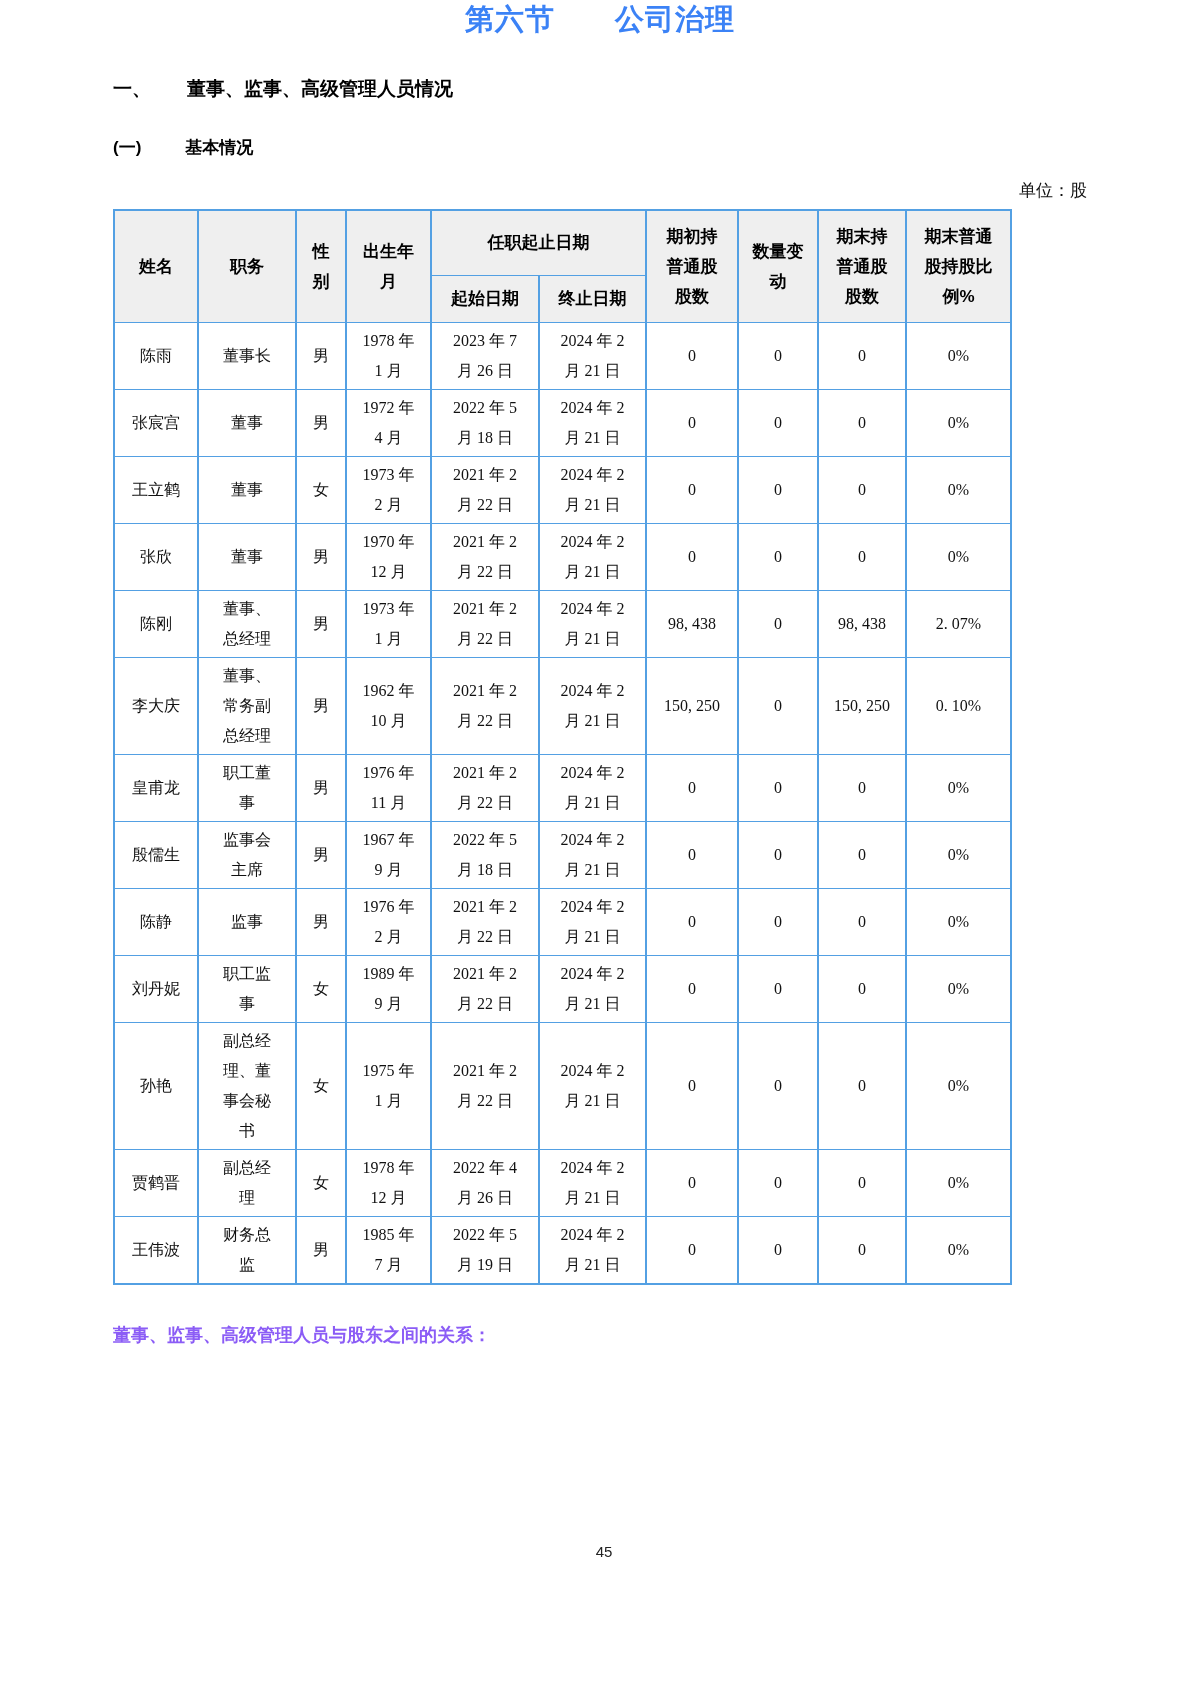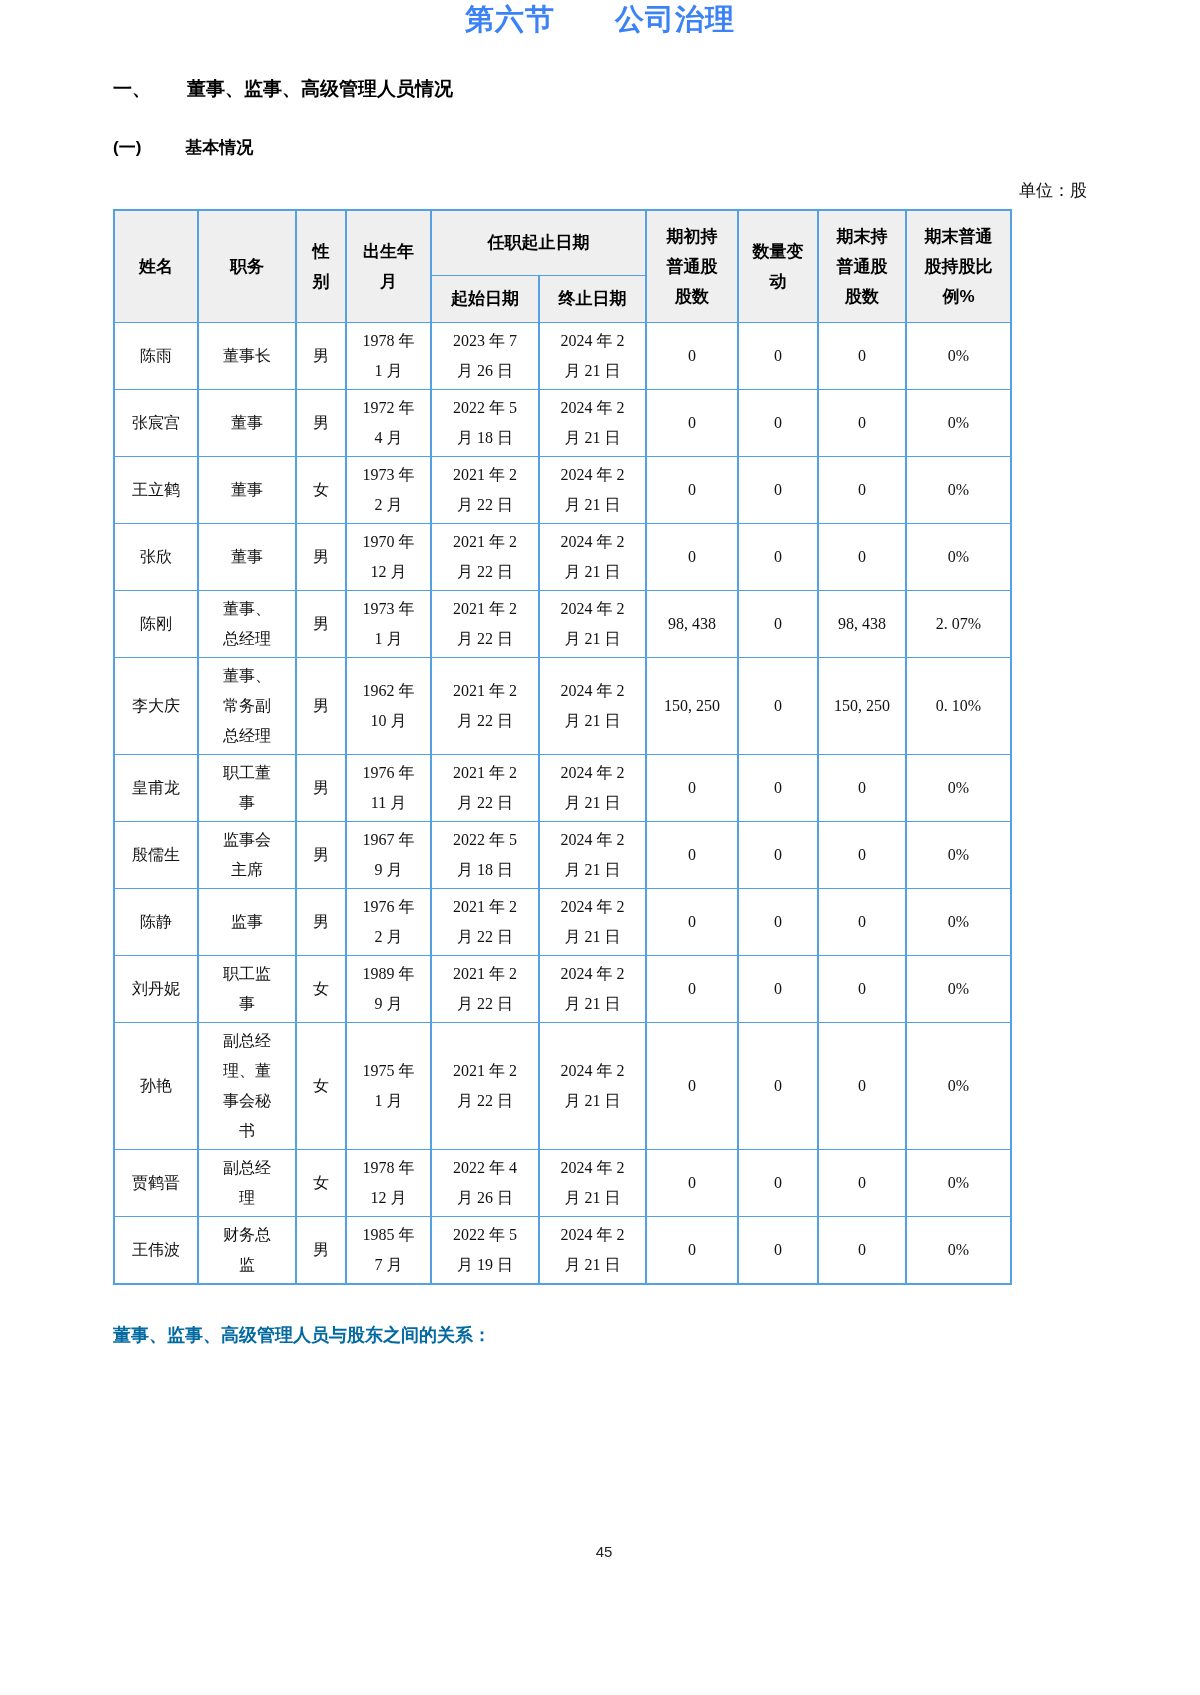--- a/index.html
+++ b/index.html
@@ -69,21 +69,21 @@
     font-size: 16px;
     line-height: 30px;
     height: 60px;
   }
 
   .footer-note {
     margin-top: 38px;
     font-family: "Liberation Sans", sans-serif;
     font-weight: bold;
     font-size: 18px;
-    color: #0369a1;
+    color: #8b5cf6;
   }
   .page-num {
     position: absolute;
     left: 4px; top: 1543px; width: 1200px;
     text-align: center;
     font-family: "Liberation Sans", sans-serif;
     font-size: 15px;
     color: #222;
   }
 </style>

